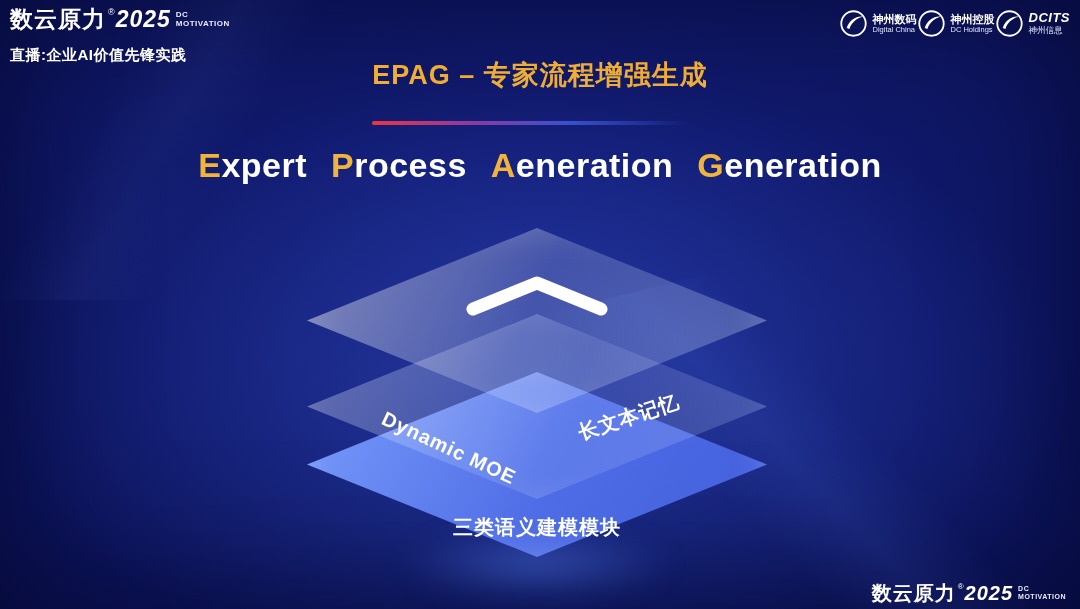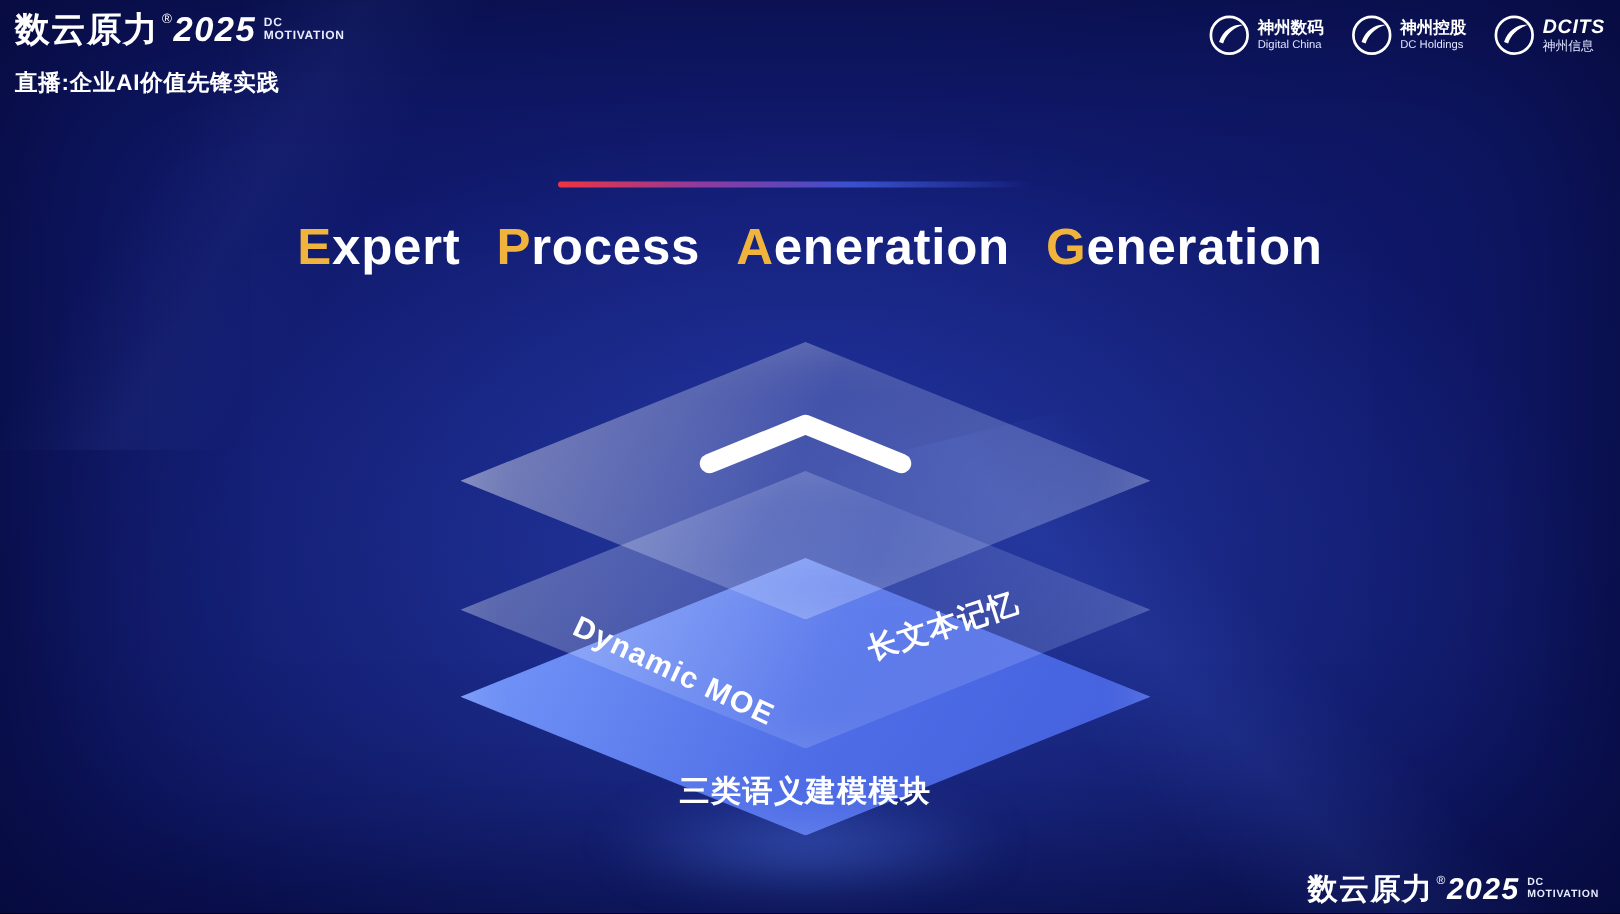--- a/index.html
+++ b/index.html
@@ -28,21 +28,21 @@
   .brand-sub span{font-size:8px;font-weight:700;letter-spacing:.5px;line-height:1.15;color:#e8ecff;}
   .live-label{margin-top:15px;font-size:15px;font-weight:800;letter-spacing:.5px;}
 
   
   .slide-title{position:absolute;left:0;right:0;top:57px;text-align:center;z-index:5;
     font-size:27px;font-weight:800;color:#f0ad33;letter-spacing:1px;}
   .title-divider{position:absolute;left:372px;top:121px;width:316px;height:4px;border-radius:2px;z-index:5;
     background:linear-gradient(90deg,#ee3440 0%,#8f3a9e 30%,#3a50cf 62%,rgba(45,70,200,0) 100%);}
 
   
-  .partners{position:absolute;right:10px;top:9px;display:flex;gap:17px;z-index:6;align-items:flex-end;}
+  .partners{position:absolute;right:10px;top:9px;display:flex;z-index:6;align-items:flex-end;}
   .partner{display:flex;align-items:center;gap:5px;}
   .p-icon{flex:0 0 auto;}
   .p-text{display:flex;flex-direction:column;line-height:1.15;}
   .p-name{font-size:11px;font-weight:700;color:#fff;}
   .p-sub{font-size:7.5px;color:#dfe6ff;}
   .partner.dcits .p-name{font-size:13px;font-style:italic;letter-spacing:.5px;}
   .partner.dcits .p-sub{font-size:8.5px;}
 
   
   .heading{position:absolute;left:0;right:0;top:146px;margin:0;text-align:center;z-index:5;
@@ -94,20 +94,21 @@
       <span class="brand-reg">®</span>
       <span class="brand-year">2025</span>
       <span class="brand-sub">
         <span>DC</span>
         <span>MOTIVATION</span>
       </span>
     </div>
     <div class="live-label">直播:企业AI价值先锋实践</div>
   </header>
 
+  <div class="slide-title">EPAG – 专家流程增强生成</div>
   <div class="title-divider"></div>
 
   <div class="partners">
     <div class="partner">
       <svg class="p-icon" viewBox="0 0 32 32" width="29" height="29">
         <circle cx="16" cy="16" r="13.5" fill="none" stroke="#ffffff" stroke-width="2"></circle>
         <path d="M8.5 21 C 11.5 12, 19.5 7.5, 26 8.5 C 19 10.5, 13.5 15.5, 11.5 22 Z" fill="#ffffff"></path>
       </svg>
       <div class="p-text">
         <span class="p-name">神州数码</span>

